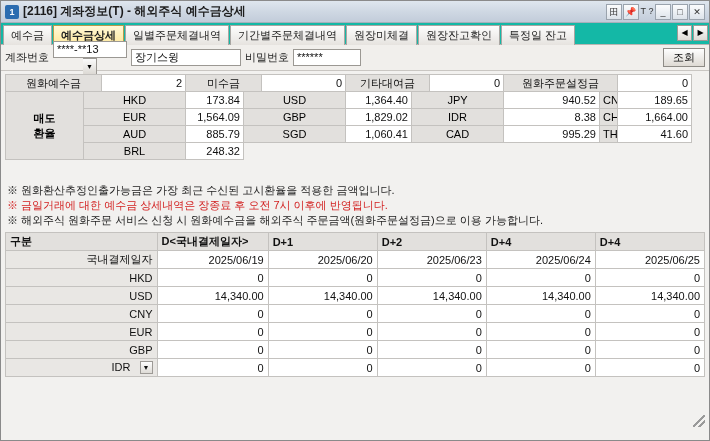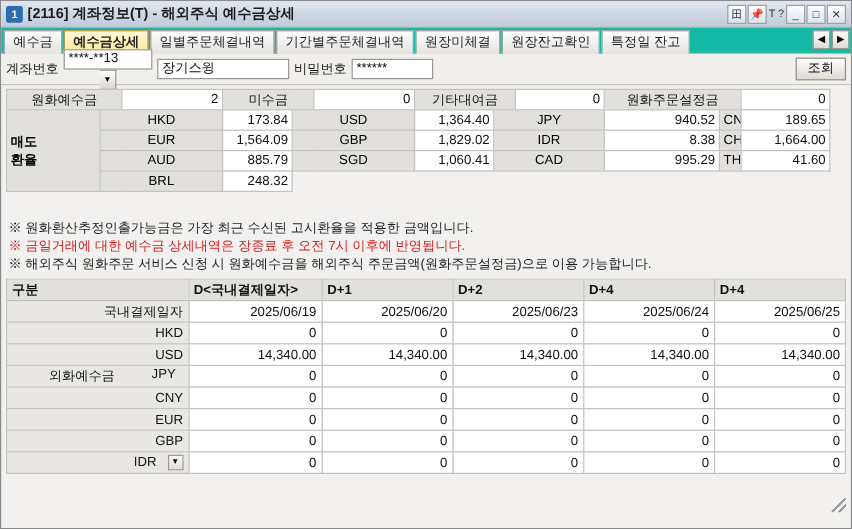--- a/index.html
+++ b/index.html
@@ -200,20 +200,21 @@
     text-align: right;
     background: #fff;
     color: #111;
   }
   .lblcell {
     background: #e2e0dd;
     text-align: center;
   }
   .rowlabel {
     background: #e2e0dd;
+    text-align: center;
     font-weight: bold;
   }
   
   .notes {
     padding: 6px 2px 4px 2px;
     line-height: 15px;
     margin-top: 17px;
   }
   .note { font-size: 11px; color: #1c1c1c; white-space: nowrap; }
   .note.red { color: #d21f1f; }
@@ -436,31 +437,20 @@
         </tr>
         <tr>
           <td class="rowname">USD</td>
           <td class="num">14,340.00</td>
           <td class="num">14,340.00</td>
           <td class="num">14,340.00</td>
           <td class="num">14,340.00</td>
           <td class="num">14,340.00</td>
         </tr>
         <tr>
-          <td class="vlabel" rowspan="1">
-            <span style="display:inline-block;width:60px;text-align:center">외화예수금</span>
-            <span style="float:right;padding-right:6px">JPY</span>
-          </td>
-          <td class="num">0</td>
-          <td class="num">0</td>
-          <td class="num">0</td>
-          <td class="num">0</td>
-          <td class="num">0</td>
-        </tr>
-        <tr>
           <td class="rowname">CNY</td>
           <td class="num">0</td>
           <td class="num">0</td>
           <td class="num">0</td>
           <td class="num">0</td>
           <td class="num">0</td>
         </tr>
         <tr>
           <td class="rowname">EUR</td>
           <td class="num">0</td>

